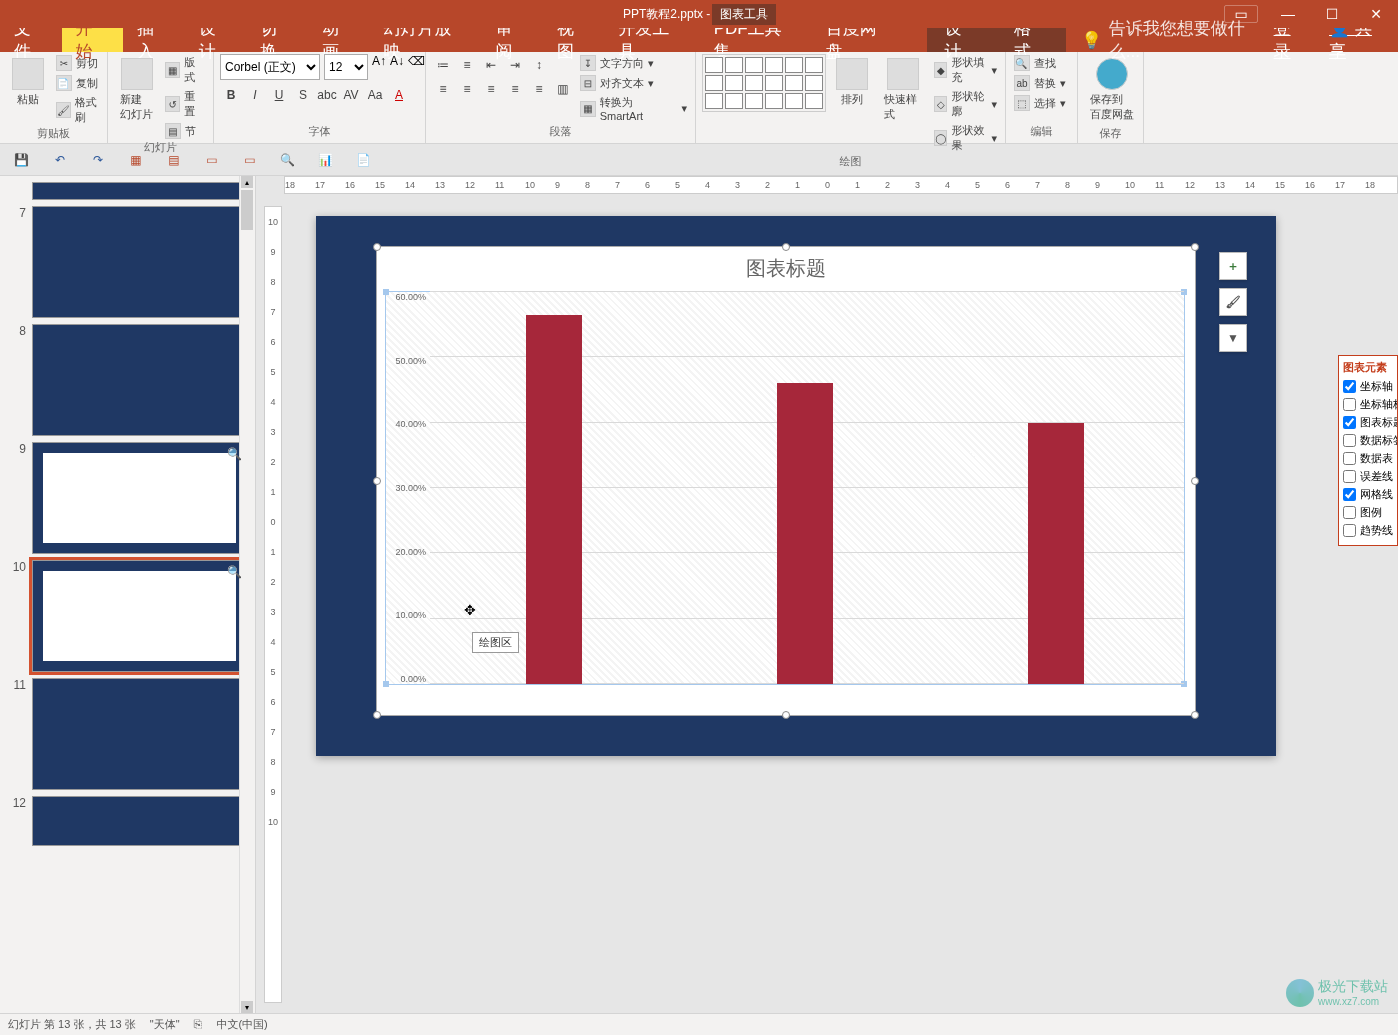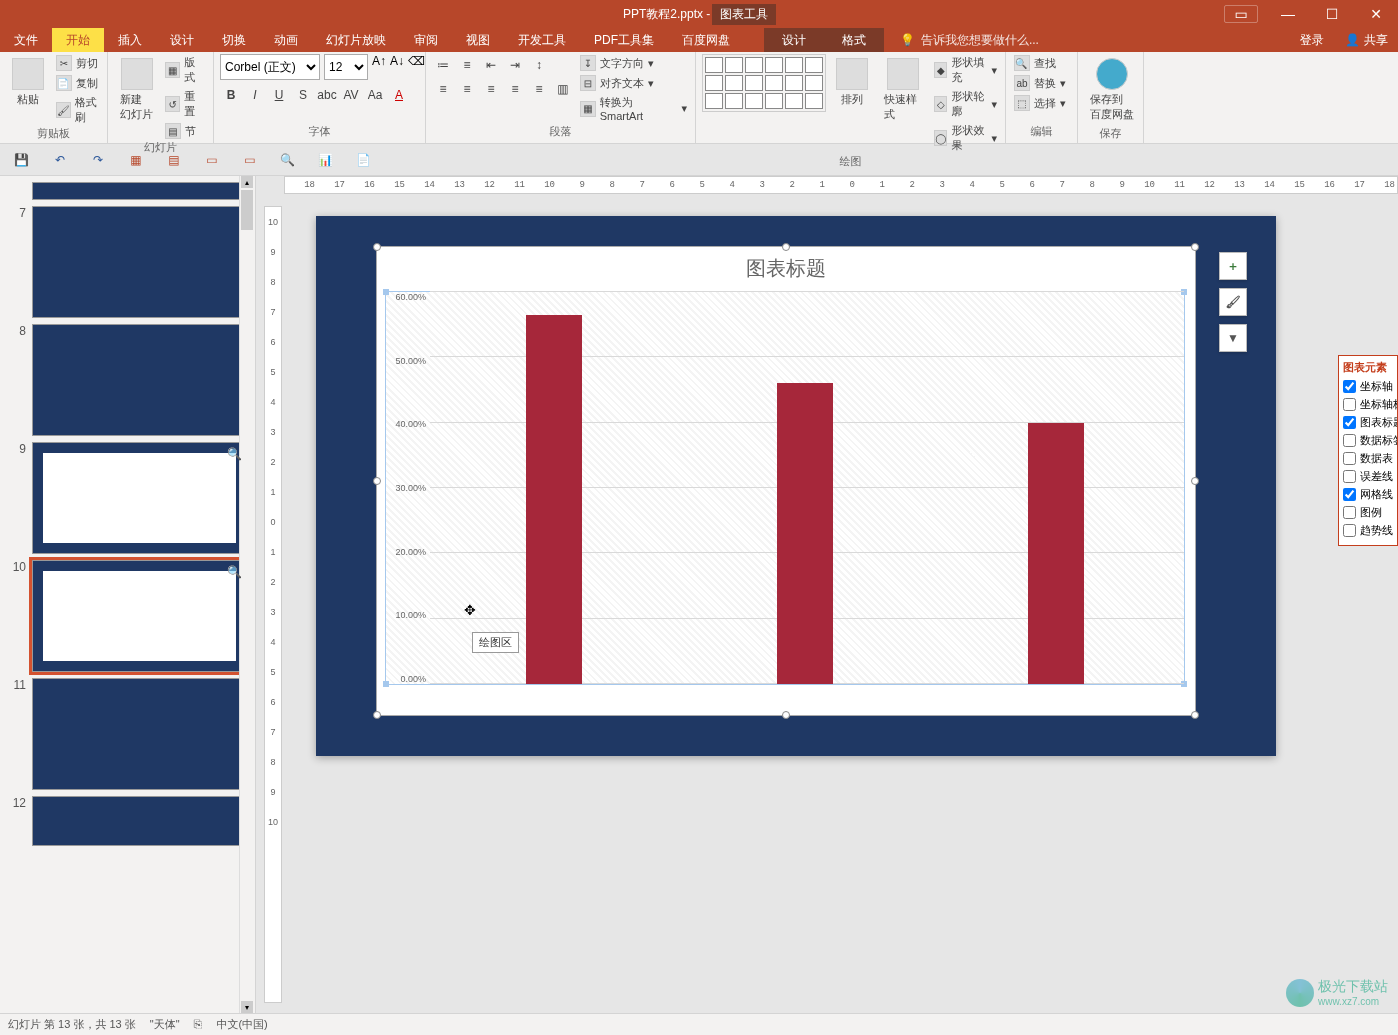--- a/index.html
+++ b/index.html
@@ -7,26 +7,26 @@
 
 
 .title-bar { height: 28px; background: #b7472a; display: flex; align-items: center; color: white; position: relative; }
 .title-bar .file-name { position: absolute; left: 50%; transform: translateX(-50%); font-size: 12px; }
 .title-bar .chart-tools { position: absolute; left: 712px; background: #7b3a28; padding: 2px 8px; font-size: 12px; }
 .win-controls { margin-left: auto; display: flex; gap: 0; }
 .win-btn { width: 44px; height: 28px; display: flex; align-items: center; justify-content: center; color: white; font-size: 14px; }
 .win-btn.small { width: 34px; border: 1px solid rgba(255,255,255,.3); border-radius:2px; height:18px; margin-top:5px; margin-right:8px;}
 
 
-.tabs { height: 24px; background: #b7472a; display: flex; align-items: stretch; color: white; font-size: 12px; }
+.tabs { height: 24px; background: #b7472a; display: flex; align-items: stretch; color: white; font-size: 17px; }
 .tab { padding: 0 14px; display: flex; align-items: center; cursor: pointer; }
 .tab.active { background: #fde047; color: #b7472a; }
 .tab.ctx { background: #7b3a28; padding: 0 18px; }
 .tell-me { margin-left: 16px; display: flex; align-items: center; opacity: .85; gap: 6px; }
-.tabs .right { margin-left: auto; display: flex; align-items: center; gap: 22px; padding-right: 10px; }
+.tabs .right { margin-left: auto; display: flex; align-items: center; gap: 22px; padding-right: 10px; text-decoration: underline; }
 
 
 .ribbon { height: 92px; background: #f3f2f1; border-bottom: 1px solid #d4d4d4; display: flex; }
 .grp { border-right: 1px solid #d4d4d4; display: flex; flex-direction: column; padding: 2px 6px; }
 .grp-body { flex: 1; display: flex; align-items: flex-start; gap: 4px; }
 .grp-label { text-align: center; font-size: 11px; color: #666; padding-bottom: 2px; }
 .vbtn { display: flex; flex-direction: column; align-items: center; justify-content: center; gap: 2px; font-size: 11px; color: #444; padding: 4px 6px; }
 .icon-lg { width: 32px; height: 32px; background: #ddd; border: 1px solid #ccc; }
 .stack { display: flex; flex-direction: column; gap: 2px; }
 .mini { display: flex; align-items: center; gap: 4px; font-size: 11px; color: #444; padding: 1px 2px; }
@@ -48,21 +48,21 @@
 .thumb-scroll .th { position:absolute; right:2px; width:12px; height:12px; background:#ccc; display:flex; align-items:center; justify-content:center; font-size:8px;}
 .slide-th { display: flex; margin: 6px 8px; gap: 6px; }
 .slide-th .num { width: 18px; text-align: right; font-size: 12px; color: #555; }
 .slide-th .mini-slide { flex: 1; height: 112px; background: #1f3864; border: 1px solid #999; position: relative; }
 .slide-th.sel .mini-slide { outline: 3px solid #d35230; }
 .slide-th .mini-slide.white-inner::after { content:''; position:absolute; left:10px; right:10px; top:10px; bottom:10px; background:#fff; }
 
 
 .editor { flex: 1; background: #e6e6e6; position: relative; overflow:hidden; }
 .hruler { height: 18px; background: #fff; margin-left: 28px; border:1px solid #ccc; font-size:9px; display:flex; align-items:center; overflow:hidden; color:#666; }
-.hruler span { display:inline-block; width:30px; text-align:right;font-family:Liberation Mono, monospace; }
+.hruler span { display:inline-block; width:30px; text-align:left; }
 .vruler { position: absolute; left: 8px; top: 30px; width: 18px; bottom: 10px; background: #fff; border:1px solid #ccc; font-size:9px; display:flex; flex-direction:column; align-items:center; color:#666; }
 .vruler span { height:30px; display:flex; align-items:center;}
 .slide-canvas { position: absolute; left: 60px; top: 40px; width: 960px; height: 540px; background: #1f3864; box-shadow: 0 2px 8px rgba(0,0,0,.3); }
 .chart-box { position: absolute; left: 60px; top: 30px; width: 820px; height: 470px; background: #fff; border: 1px solid #aaa; }
 .chart-box .handle { position:absolute; width:8px; height:8px; background:#fff; border:1px solid #888; border-radius:50%; }
 .chart-title { text-align: center; font-size: 20px; color: #666; font-family: serif; padding: 8px; }
 .plot-area { position: absolute; left: 8px; top: 44px; right: 10px; bottom: 30px; border: 1px solid #a5c8ed; background: repeating-linear-gradient(45deg, #f4f4f4, #f4f4f4 2px, #fff 2px, #fff 5px); }
 .plot-area .sel-h { position:absolute; width:6px; height:6px; background:#a5c8ed; }
 .y-axis { position: absolute; left: 0; top: 0; bottom: 0; width: 44px; display: flex; flex-direction: column-reverse; justify-content: space-between; font-size: 9px; color: #666; text-align:right; padding-right:4px; }
 .grid-area { position: absolute; left: 44px; right: 0; top: 0; bottom: 0; }

